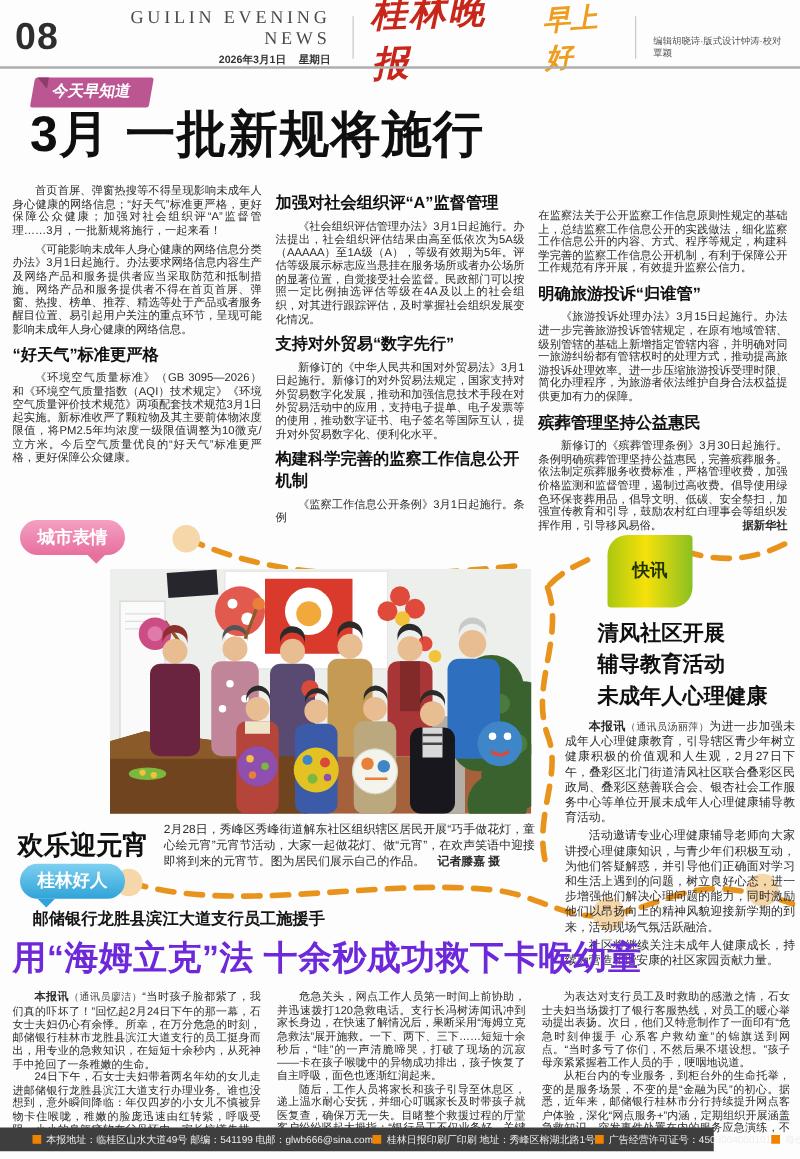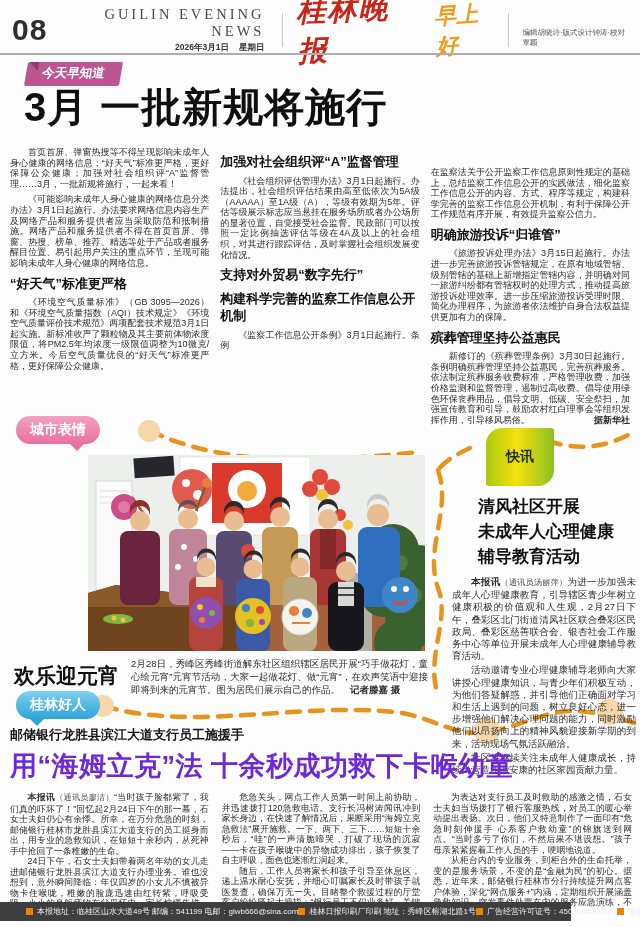--- a/index.html
+++ b/index.html
@@ -47,21 +47,21 @@
   .cap-byline{font-weight:800;margin-left:10px;}
   
   .kuaixun{position:absolute;left:452px;top:428px;width:184px;z-index:2;}
   .kx-title{font-size:17px;font-weight:800;line-height:25px;color:#101010;margin:8px 0 7px 26px;}
   .kx-body{font-size:9.5px;line-height:12.2px;text-align:justify;}
   .kx-body p{margin:0 0 2px;text-indent:2em;}
   .lead-in{font-weight:800;}
   .src{font-size:8px;color:#444;}
   
   .bank{position:absolute;left:10px;top:726px;width:622px;z-index:2;}
-  .kicker{font-size:13px;font-weight:700;color:#151515;margin:0 0 4px;}
+  .kicker{font-size:13px;font-weight:700;color:#151515;margin:0 16px 4px;}
   .bank-headline{font-size:27px;font-weight:900;color:#6d28d9;margin:0 0 8px;letter-spacing:0.5px;}
   .bank-body{column-count:3;column-gap:13px;column-fill:auto;height:128px;overflow:hidden;
     font-size:8.8px;line-height:10.5px;text-align:justify;}
   .bank-body p{margin:0;text-indent:2em;}
   
   .footer{position:absolute;left:0;top:902px;width:571px;height:19px;background:#3e3e3e;display:flex;align-items:center;
     justify-content:space-between;padding:0 26px;box-sizing:border-box;z-index:3;}
   .f-item{color:#efefef;font-size:8px;display:flex;align-items:center;gap:4px;white-space:nowrap;}
   .sq{width:7px;height:7px;background:#ef8200;display:inline-block;}
 </style>
@@ -108,20 +108,21 @@
   <div class="col">
     <p>首页首屏、弹窗热搜等不得呈现影响未成年人身心健康的网络信息；“好天气”标准更严格，更好保障公众健康；加强对社会组织评“A”监督管理……3月，一批新规将施行，一起来看！</p>
     <p>《可能影响未成年人身心健康的网络信息分类办法》3月1日起施行。办法要求网络信息内容生产及网络产品和服务提供者应当采取防范和抵制措施。网络产品和服务提供者不得在首页首屏、弹窗、热搜、榜单、推荐、精选等处于产品或者服务醒目位置、易引起用户关注的重点环节，呈现可能影响未成年人身心健康的网络信息。</p>
     <div class="art-title">“好天气”标准更严格</div>
     <p>《环境空气质量标准》（GB 3095—2026）和《环境空气质量指数（AQI）技术规定》《环境空气质量评价技术规范》两项配套技术规范3月1日起实施。新标准收严了颗粒物及其主要前体物浓度限值，将PM2.5年均浓度一级限值调整为10微克/立方米。今后空气质量优良的“好天气”标准更严格，更好保障公众健康。</p>
   </div>
   <div class="col">
     <div class="art-title">加强对社会组织评“A”监督管理</div>
     <p>《社会组织评估管理办法》3月1日起施行。办法提出，社会组织评估结果由高至低依次为5A级（AAAAA）至1A级（A），等级有效期为5年。评估等级展示标志应当悬挂在服务场所或者办公场所的显著位置，自觉接受社会监督。民政部门可以按照一定比例抽选评估等级在4A及以上的社会组织，对其进行跟踪评估，及时掌握社会组织发展变化情况。</p>
     <div class="art-title">支持对外贸易“数字先行”</div>
+    <p>新修订的《中华人民共和国对外贸易法》3月1日起施行。新修订的对外贸易法规定，国家支持对外贸易数字化发展，推动和加强信息技术手段在对外贸易活动中的应用，支持电子提单、电子发票等的使用，推动数字证书、电子签名等国际互认，提升对外贸易数字化、便利化水平。</p>
     <div class="art-title">构建科学完善的监察工作信息公开机制</div>
     <p>《监察工作信息公开条例》3月1日起施行。条例</p>
   </div>
   <div class="col">
     <p style="margin-top:20px;text-indent:0;">在监察法关于公开监察工作信息原则性规定的基础上，总结监察工作信息公开的实践做法，细化监察工作信息公开的内容、方式、程序等规定，构建科学完善的监察工作信息公开机制，有利于保障公开工作规范有序开展，有效提升监察公信力。</p>
     <div class="art-title">明确旅游投诉“归谁管”</div>
     <p>《旅游投诉处理办法》3月15日起施行。办法进一步完善旅游投诉管辖规定，在原有地域管辖、级别管辖的基础上新增指定管辖内容，并明确对同一旅游纠纷都有管辖权时的处理方式，推动提高旅游投诉处理效率。进一步压缩旅游投诉受理时限、简化办理程序，为旅游者依法维护自身合法权益提供更加有力的保障。</p>
     <div class="art-title">殡葬管理坚持公益惠民</div>
     <p><span>新修订的《殡葬管理条例》3月30日起施行。条例明确殡葬管理坚持公益惠民，完善殡葬服务。依法制定殡葬服务收费标准，严格管理收费，加强价格监测和监督管理，遏制过高收费。倡导使用绿色环保丧葬用品，倡导文明、低碳、安全祭扫，加强宣传教育和引导，鼓励农村红白理事会等组织发挥作用，引导移风易俗。</span><span class="agency">据新华社</span></p>
   </div>
@@ -246,22 +247,22 @@
   <div class="cap-title">欢乐迎元宵</div>
   <div class="cap-text">
     <span>2月28日，秀峰区秀峰街道解东社区组织辖区居民开展“巧手做花灯，童心绘元宵”元宵节活动，大家一起做花灯、做“元宵”，在欢声笑语中迎接即将到来的元宵节。图为居民们展示自己的作品。</span><span class="cap-byline">记者滕嘉 摄</span>
   </div>
 </div>
 
 <div class="kuaixun">
   <span class="kx-badge">快讯</span>
   <div class="kx-title">
     <div>清风社区开展</div>
+    <div>辅导教育活动</div>
     <div>未成年人心理健康</div>
-    <div>辅导教育活动</div>
   </div>
   <div class="kx-body">
     <p><span class="lead-in">本报讯</span><span class="src">（通讯员汤丽萍）</span><span>为进一步加强未成年人心理健康教育，引导辖区青少年树立健康积极的价值观和人生观，2月27日下午，叠彩区北门街道清风社区联合叠彩区民政局、叠彩区慈善联合会、银杏社会工作服务中心等单位开展未成年人心理健康辅导教育活动。</span></p>
     <p>活动邀请专业心理健康辅导老师向大家讲授心理健康知识，与青少年们积极互动，为他们答疑解惑，并引导他们正确面对学习和生活上遇到的问题，树立良好心态，进一步增强他们解决心理问题的能力，同时激励他们以昂扬向上的精神风貌迎接新学期的到来，活动现场气氛活跃融洽。</p>
     <p>社区将继续关注未成年人健康成长，持续为营造和谐安康的社区家园贡献力量。</p>
   </div>
 </div>
 
 <div class="bubble haoren-badge">桂林好人</div>
 

